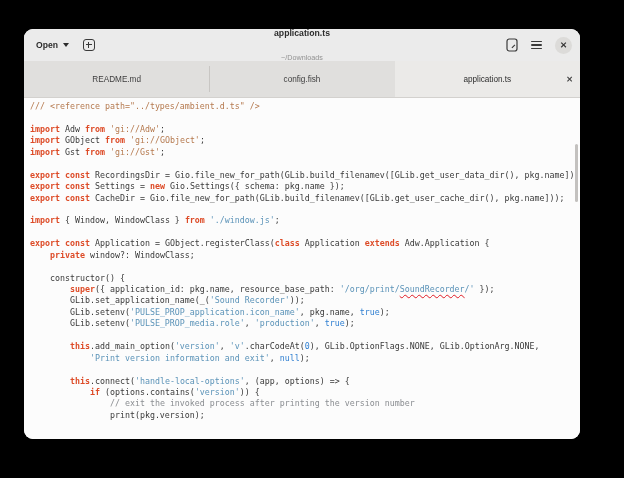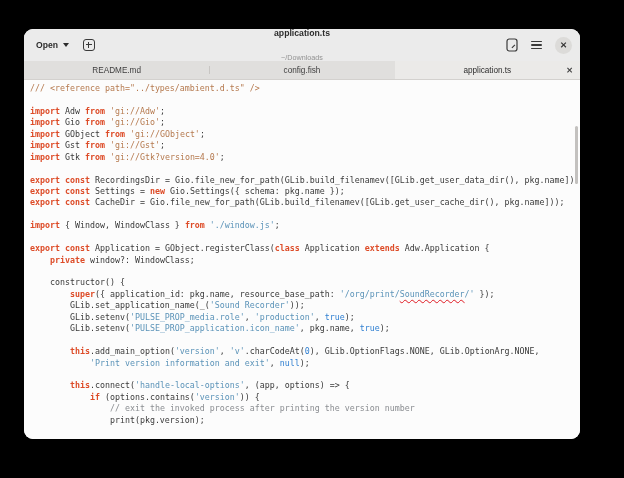--- a/index.html
+++ b/index.html
@@ -33,21 +33,21 @@
   .hb-right { margin-left:auto; display:flex; align-items:center; gap:13px; }
   .docinfo-icon svg { display:block; }
   .menu-icon { width:11px; height:9px; display:flex; flex-direction:column;
                justify-content:space-between; cursor:pointer; }
   .menu-icon i { display:block; height:1.3px; background:#3a3a3a; border-radius:1px; }
   .close-btn { width:17px; height:17px; border-radius:50%; background:#dcdbd9;
                display:flex; align-items:center; justify-content:center;
                font-size:8.5px; color:#333; cursor:pointer; font-weight:700; }
 
   
-  .tabbar { height:19px; background:#e0dfdd; display:flex; align-items:stretch;
+  .tabbar { height:37px; background:#e0dfdd; display:flex; align-items:stretch;
             border-bottom:1px solid #d3d1ce; }
   .tab { flex:1 1 0; display:flex; align-items:center; justify-content:center;
          position:relative; font-size:8.2px; color:#3e3e3e; cursor:pointer; }
   .tab + .tab::before { content:""; position:absolute; left:0; top:5px; bottom:5px;
                         width:1px; background:#c8c6c3; }
   .tab.active { background:#ebeae8; color:#2e2e2e; }
   .tab.active::before { display:none; }
   .tab-close { position:absolute; right:7px; top:50%; transform:translateY(-50%);
                font-size:8px; color:#444; font-weight:700; cursor:pointer; }
 
@@ -118,39 +118,37 @@
         <span>application.ts</span>
         <span class="tab-close">✕</span>
       </div>
     </div>
 
     <div class="editor">
       <div class="code">
           <div class="cl"><span class="tk-ref">/// &lt;reference path="../types/ambient.d.ts" /&gt;</span></div>
           <div class="cl"></div>
           <div class="cl"><span class="tk-k">import</span><span class="tk-d"> Adw </span><span class="tk-k">from</span><span class="tk-d"> </span><span class="tk-ms">'gi://Adw'</span><span class="tk-d">;</span></div>
-          <div class="cl"><span class="tk-k">import</span><span class="tk-d"> Gio </span><span class="tk-k">from</span><span class="tk-d"> </span><span class="tk-ms">'gi://Gio'</span><span class="tk-d">;</span></div>
           <div class="cl"><span class="tk-k">import</span><span class="tk-d"> GObject </span><span class="tk-k">from</span><span class="tk-d"> </span><span class="tk-ms">'gi://GObject'</span><span class="tk-d">;</span></div>
           <div class="cl"><span class="tk-k">import</span><span class="tk-d"> Gst </span><span class="tk-k">from</span><span class="tk-d"> </span><span class="tk-ms">'gi://Gst'</span><span class="tk-d">;</span></div>
-          <div class="cl"><span class="tk-k">import</span><span class="tk-d"> Gtk </span><span class="tk-k">from</span><span class="tk-d"> </span><span class="tk-ms">'gi://Gtk?version=4.0'</span><span class="tk-d">;</span></div>
           <div class="cl"></div>
           <div class="cl"><span class="tk-k">export</span><span class="tk-d"> </span><span class="tk-k">const</span><span class="tk-d"> RecordingsDir = Gio.file_new_for_path(GLib.build_filenamev([GLib.get_user_data_dir(), pkg.name]));</span></div>
           <div class="cl"><span class="tk-k">export</span><span class="tk-d"> </span><span class="tk-k">const</span><span class="tk-d"> Settings = </span><span class="tk-k">new</span><span class="tk-d"> Gio.Settings({ schema: pkg.name });</span></div>
           <div class="cl"><span class="tk-k">export</span><span class="tk-d"> </span><span class="tk-k">const</span><span class="tk-d"> CacheDir = Gio.file_new_for_path(GLib.build_filenamev([GLib.get_user_cache_dir(), pkg.name]));</span></div>
           <div class="cl"></div>
           <div class="cl"><span class="tk-k">import</span><span class="tk-d"> { Window, WindowClass } </span><span class="tk-k">from</span><span class="tk-d"> </span><span class="tk-s">'./window.js'</span><span class="tk-d">;</span></div>
           <div class="cl"></div>
           <div class="cl"><span class="tk-k">export</span><span class="tk-d"> </span><span class="tk-k">const</span><span class="tk-d"> Application = GObject.registerClass(</span><span class="tk-k">class</span><span class="tk-d"> Application </span><span class="tk-k">extends</span><span class="tk-d"> Adw.Application {</span></div>
           <div class="cl"><span class="tk-d">    </span><span class="tk-k">private</span><span class="tk-d"> window?: WindowClass;</span></div>
           <div class="cl"></div>
           <div class="cl"><span class="tk-d">    constructor() {</span></div>
           <div class="cl"><span class="tk-d">        </span><span class="tk-k">super</span><span class="tk-d">({ application_id: pkg.name, resource_base_path: </span><span class="tk-s">'/org/print/</span><span class="tk-sp">SoundRecorder</span><span class="tk-s">/'</span><span class="tk-d"> });</span></div>
           <div class="cl"><span class="tk-d">        GLib.set_application_name(_(</span><span class="tk-s">'Sound Recorder'</span><span class="tk-d">));</span></div>
+          <div class="cl"><span class="tk-d">        GLib.setenv(</span><span class="tk-s">'PULSE_PROP_application.icon_name'</span><span class="tk-d">, pkg.name, </span><span class="tk-c">true</span><span class="tk-d">);</span></div>
           <div class="cl"><span class="tk-d">        GLib.setenv(</span><span class="tk-s">'PULSE_PROP_media.role'</span><span class="tk-d">, </span><span class="tk-s">'production'</span><span class="tk-d">, </span><span class="tk-c">true</span><span class="tk-d">);</span></div>
-          <div class="cl"><span class="tk-d">        GLib.setenv(</span><span class="tk-s">'PULSE_PROP_application.icon_name'</span><span class="tk-d">, pkg.name, </span><span class="tk-c">true</span><span class="tk-d">);</span></div>
           <div class="cl"></div>
           <div class="cl"><span class="tk-d">        </span><span class="tk-k">this</span><span class="tk-d">.add_main_option(</span><span class="tk-s">'version'</span><span class="tk-d">, </span><span class="tk-s">'v'</span><span class="tk-d">.charCodeAt(</span><span class="tk-c">0</span><span class="tk-d">), GLib.OptionFlags.NONE, GLib.OptionArg.NONE,</span></div>
           <div class="cl"><span class="tk-d">            </span><span class="tk-s">'Print version information and exit'</span><span class="tk-d">, </span><span class="tk-c">null</span><span class="tk-d">);</span></div>
           <div class="cl"></div>
           <div class="cl"><span class="tk-d">        </span><span class="tk-k">this</span><span class="tk-d">.connect(</span><span class="tk-s">'handle-local-options'</span><span class="tk-d">, (app, options) =&gt; {</span></div>
           <div class="cl"><span class="tk-d">            </span><span class="tk-k">if</span><span class="tk-d"> (options.contains(</span><span class="tk-s">'version'</span><span class="tk-d">)) {</span></div>
           <div class="cl"><span class="tk-d">                </span><span class="tk-cm">// exit the invoked process after printing the version number</span></div>
           <div class="cl"><span class="tk-d">                print(pkg.version);</span></div>
         </div>
       <div class="scrollbar-thumb"></div>

